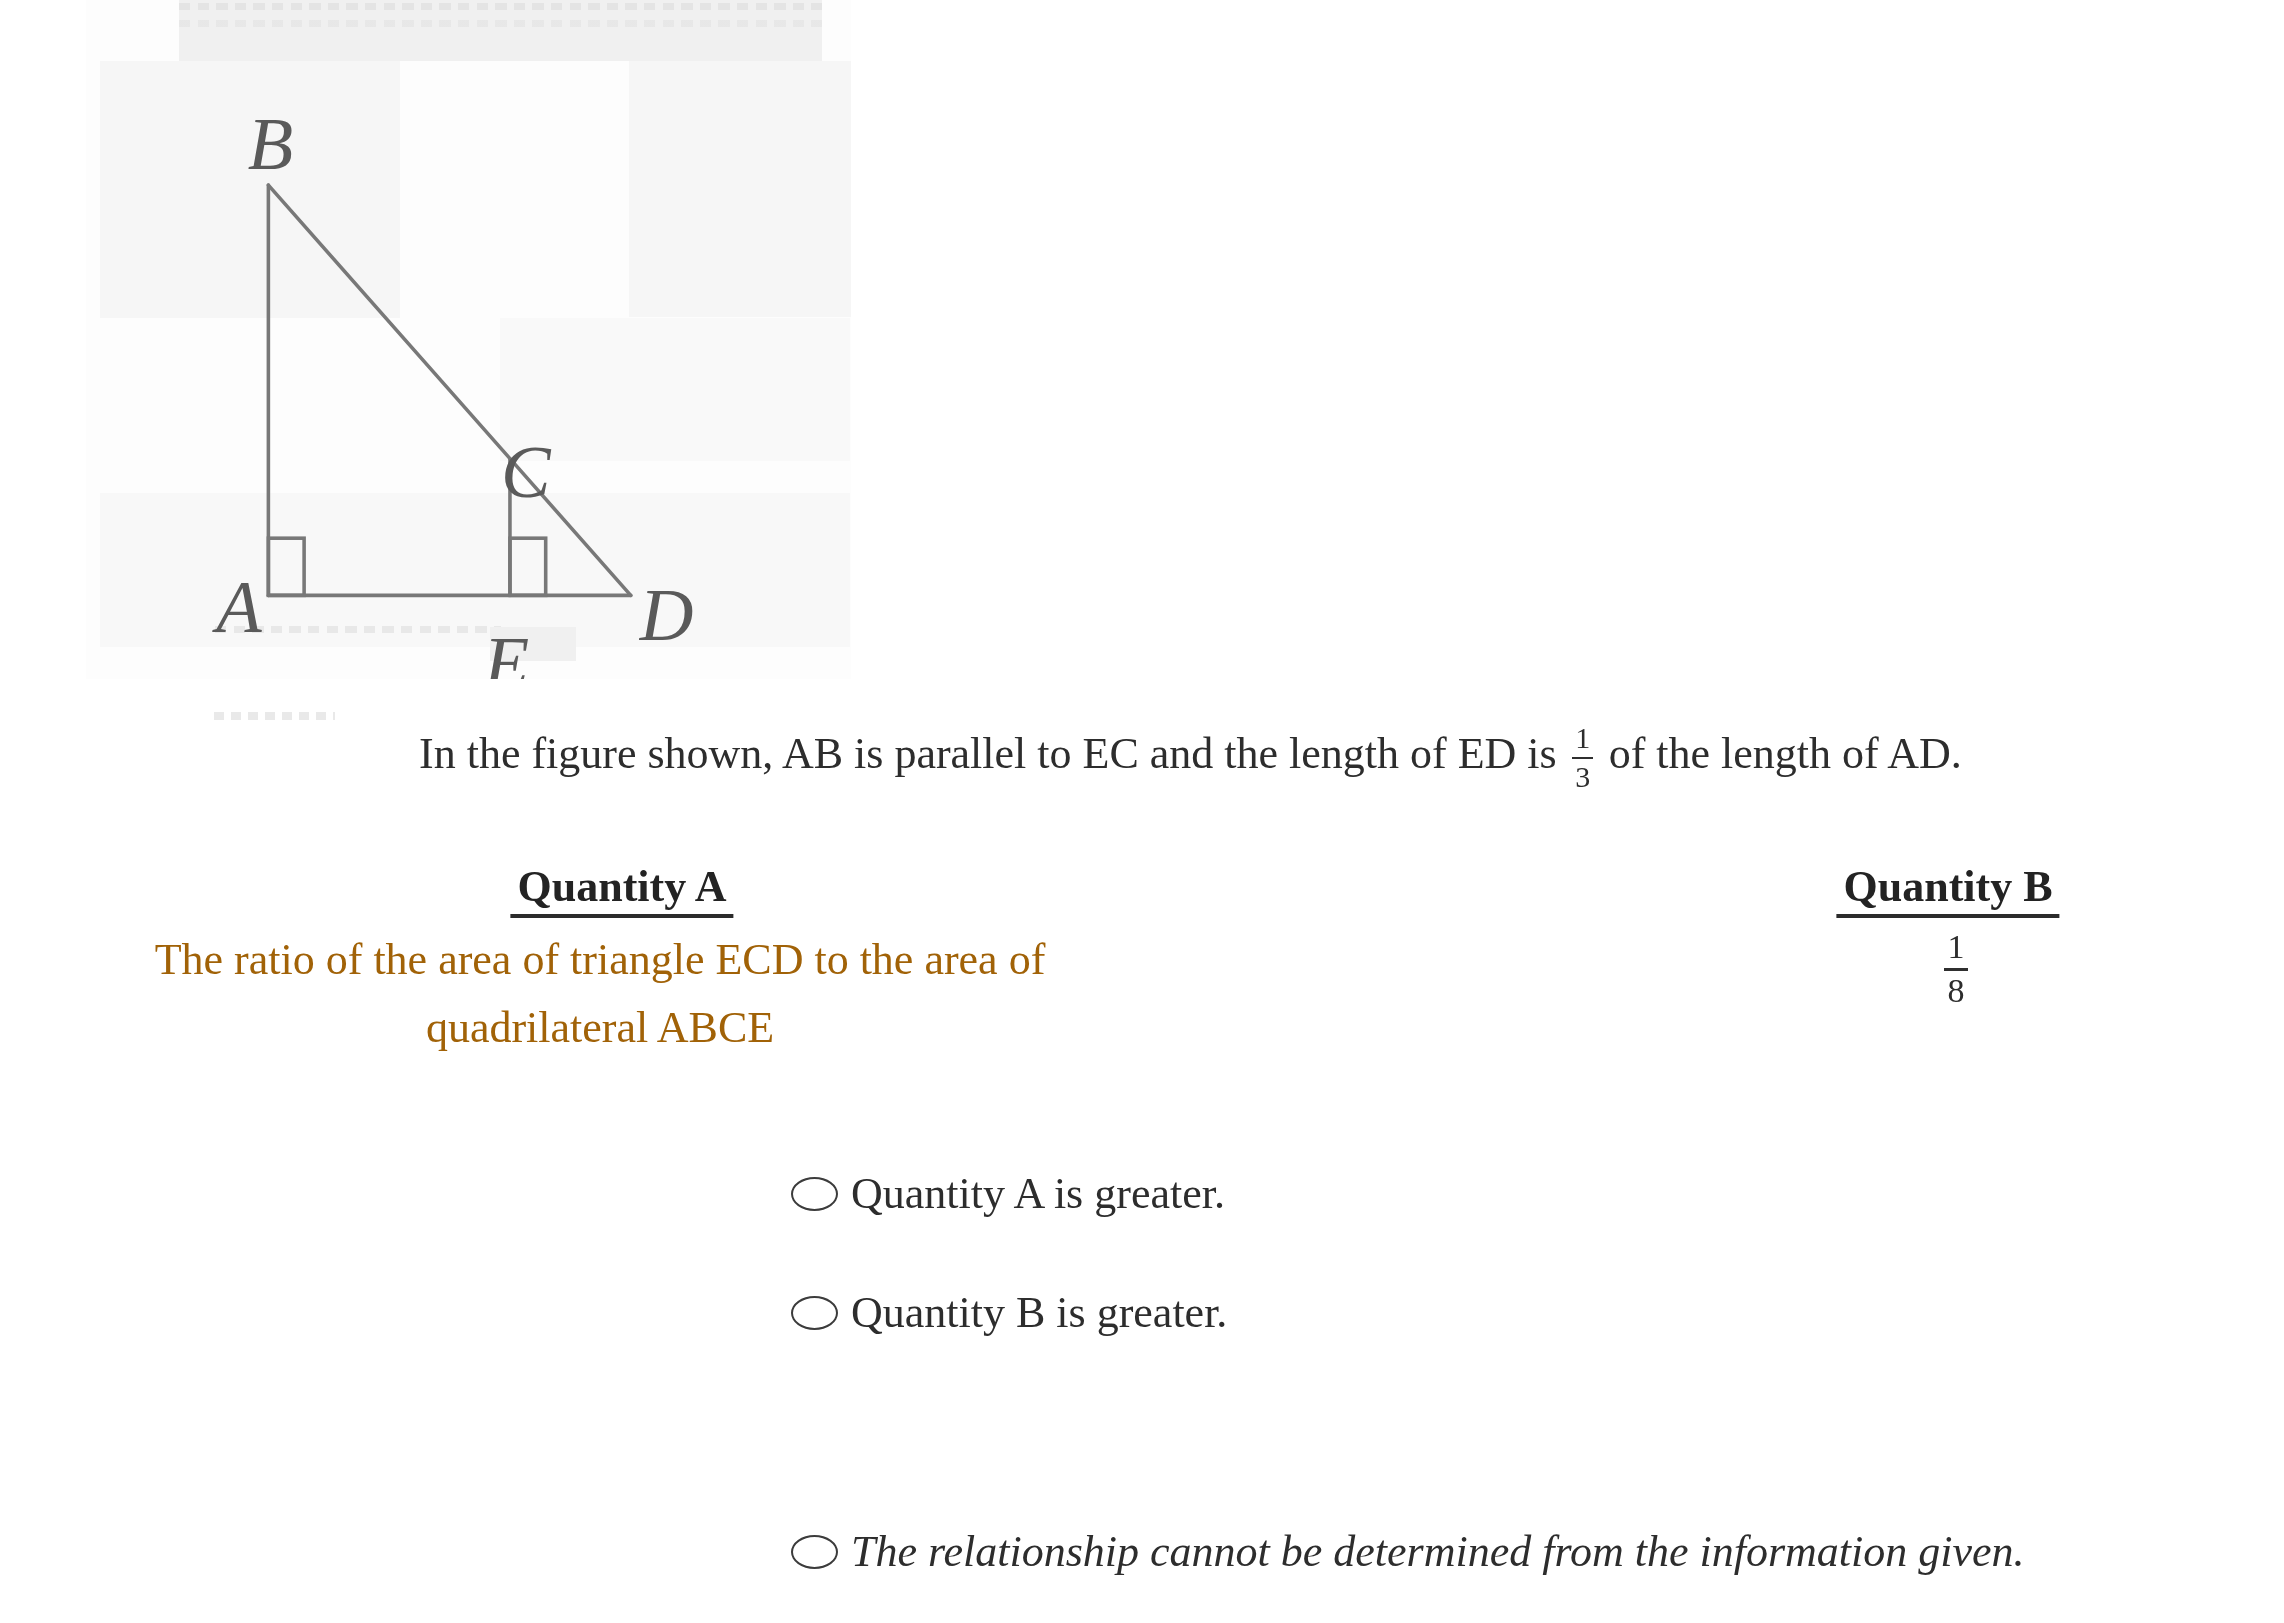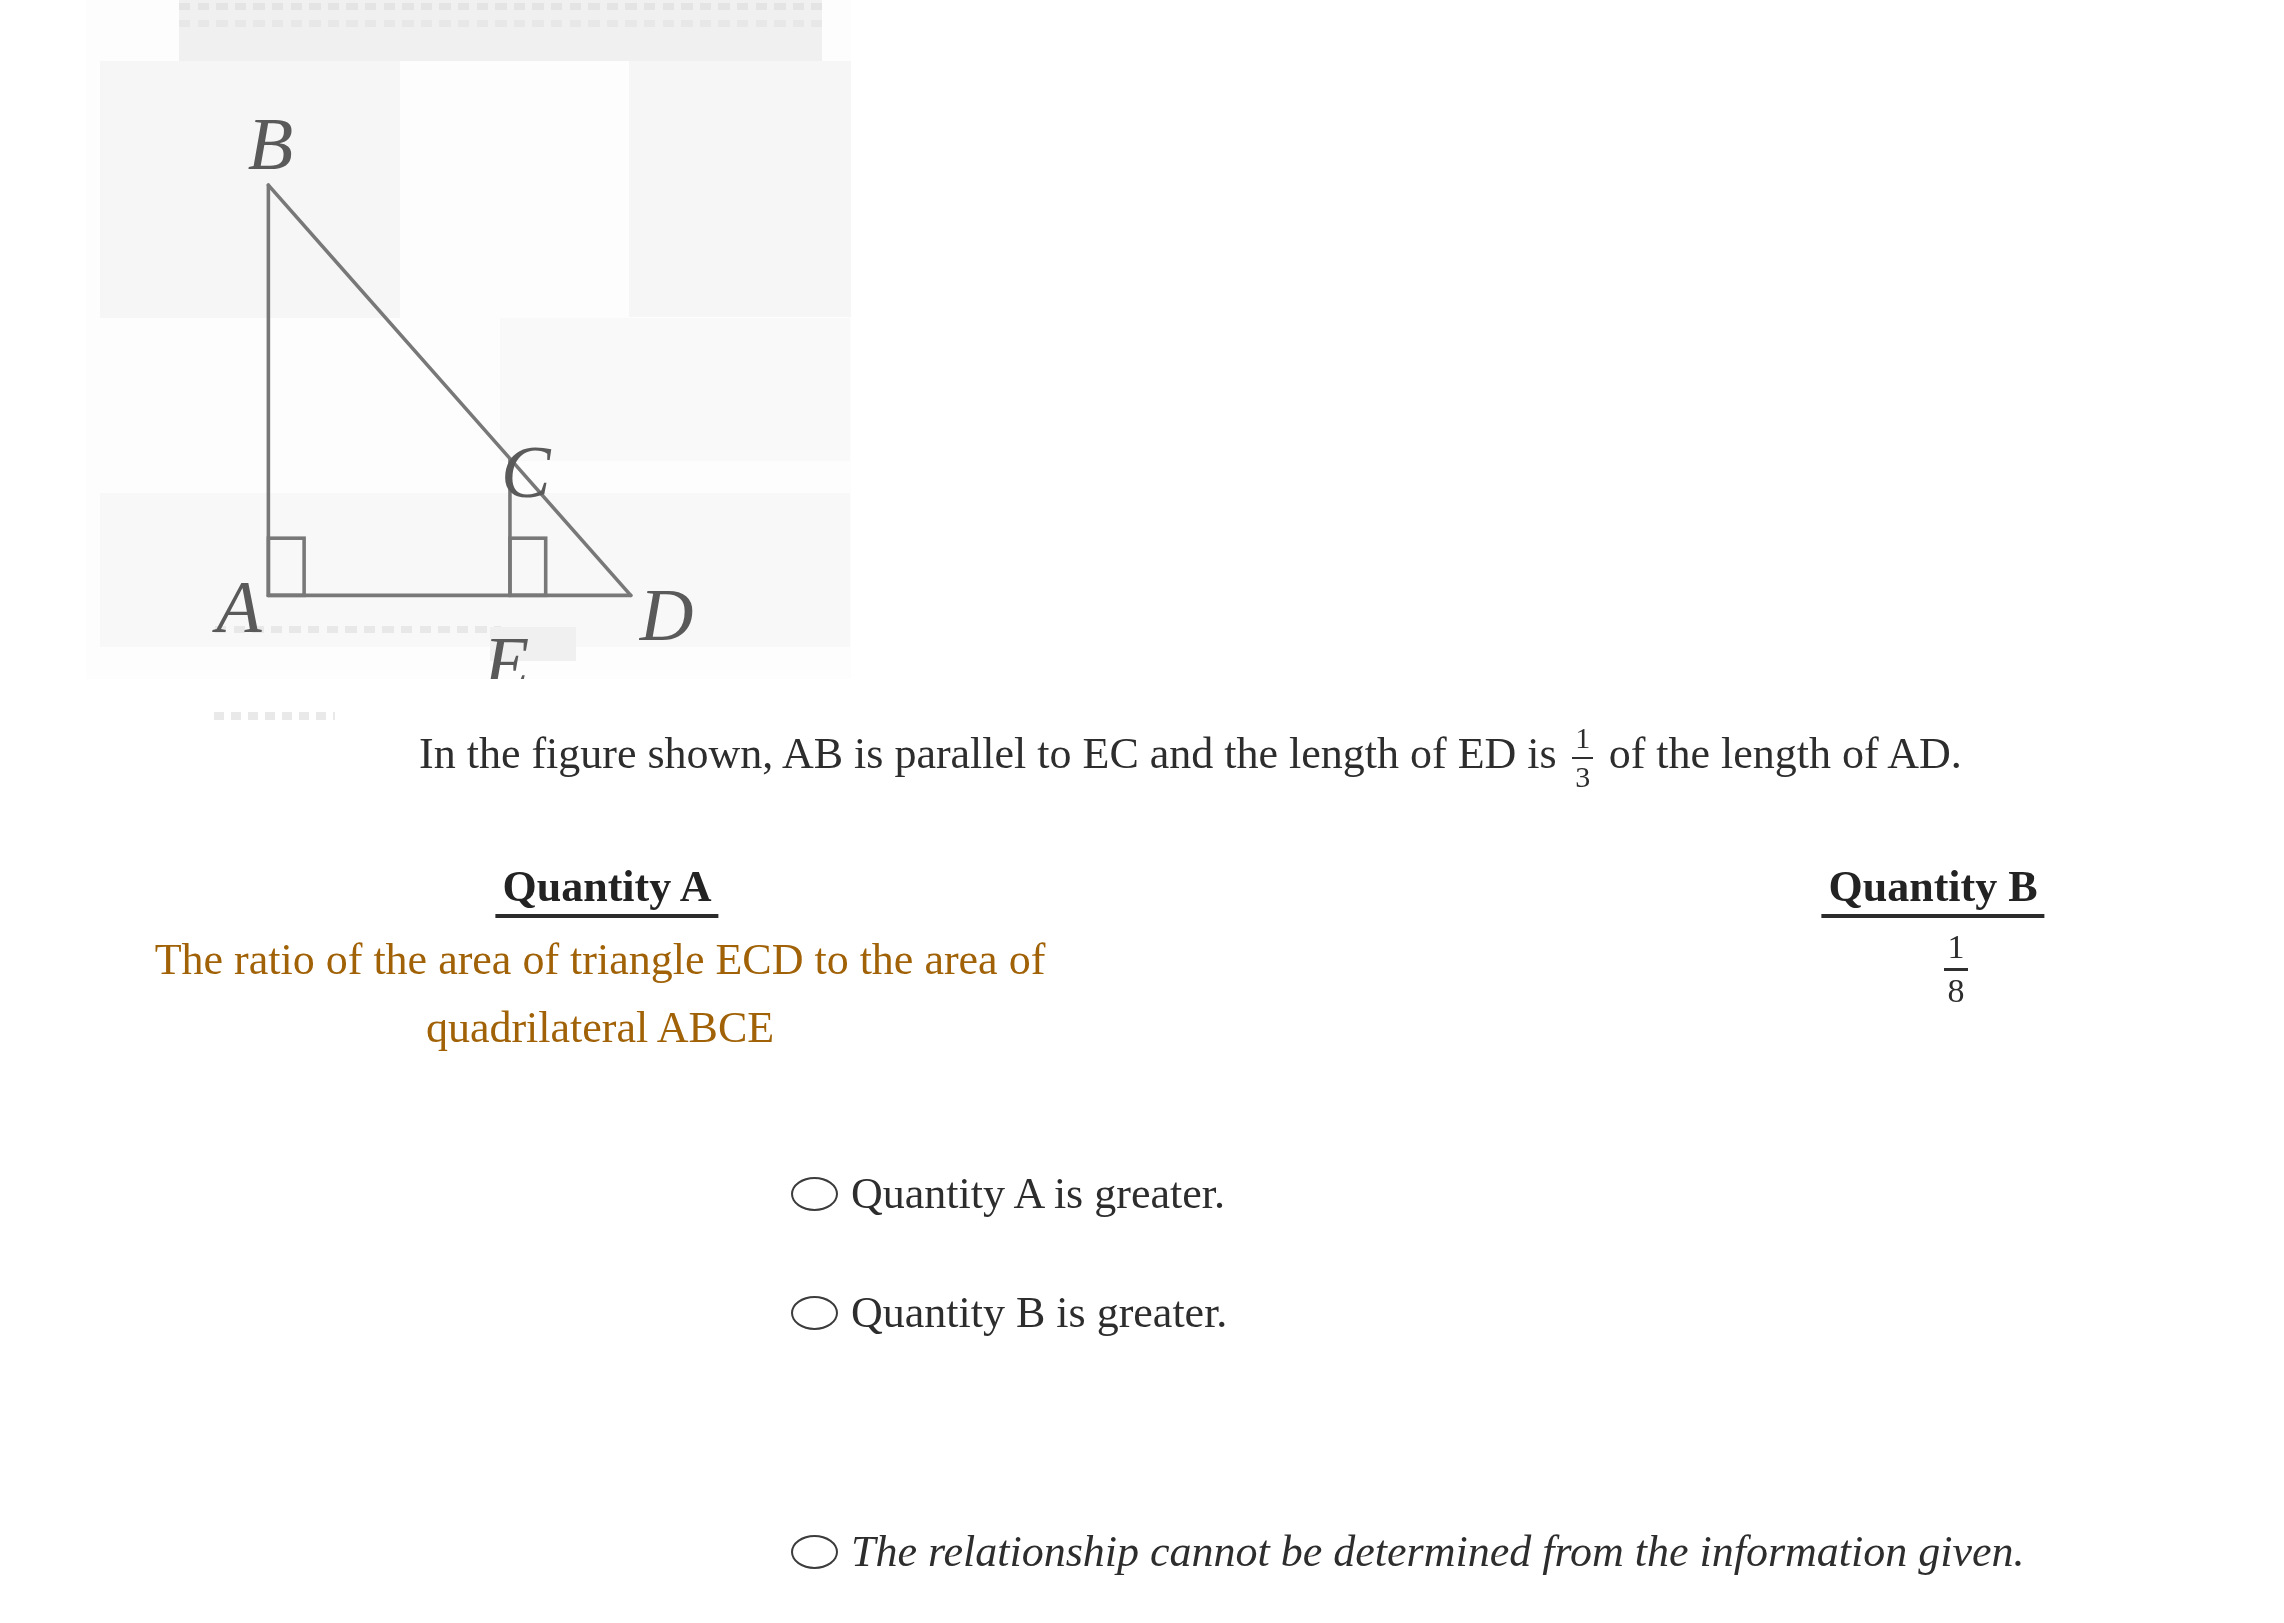--- a/index.html
+++ b/index.html
@@ -54,20 +54,21 @@
   }
   .frac.small { font-size: 30px; margin: 0 4.3px; }
   .frac .bar { width: 100%; min-width: 21.4px; border-top: 2.9px solid #2f2f2f; margin: 3.6px 0; }
 
   
   .q-header {
     position: absolute; top: 865px; transform: translateX(-50%);
     font-size: 44px; font-weight: bold; line-height: 1; color: #232323;
     border-bottom: 4.3px solid #2b2b2b; padding: 0 7.1px 5px 7.1px;
     white-space: nowrap;
+    margin-left: 15px;
   }
   .q-header.qa { left: 607px; }
   .q-header.qb { left: 1933px; }
   .qa-desc {
     position: absolute; left: 600px; top: 926px; transform: translateX(-50%);
     width: max-content; text-align: center;
     font-size: 44px; line-height: 68px; color: #a16207; white-space: nowrap;
   }
   .qb-value {
     position: absolute; left: 1956px; top: 930px; transform: translateX(-50%);

